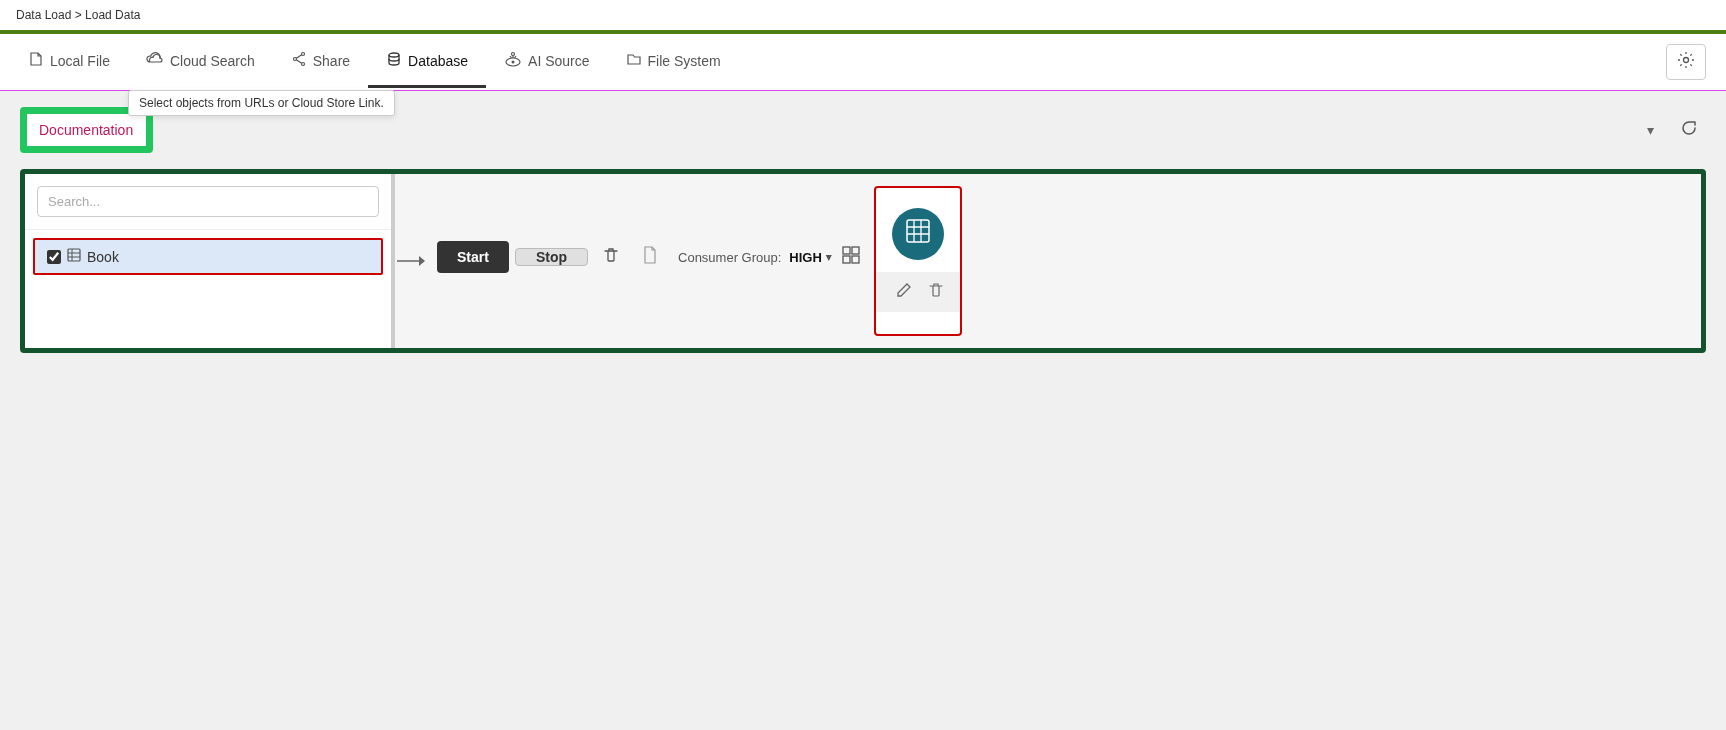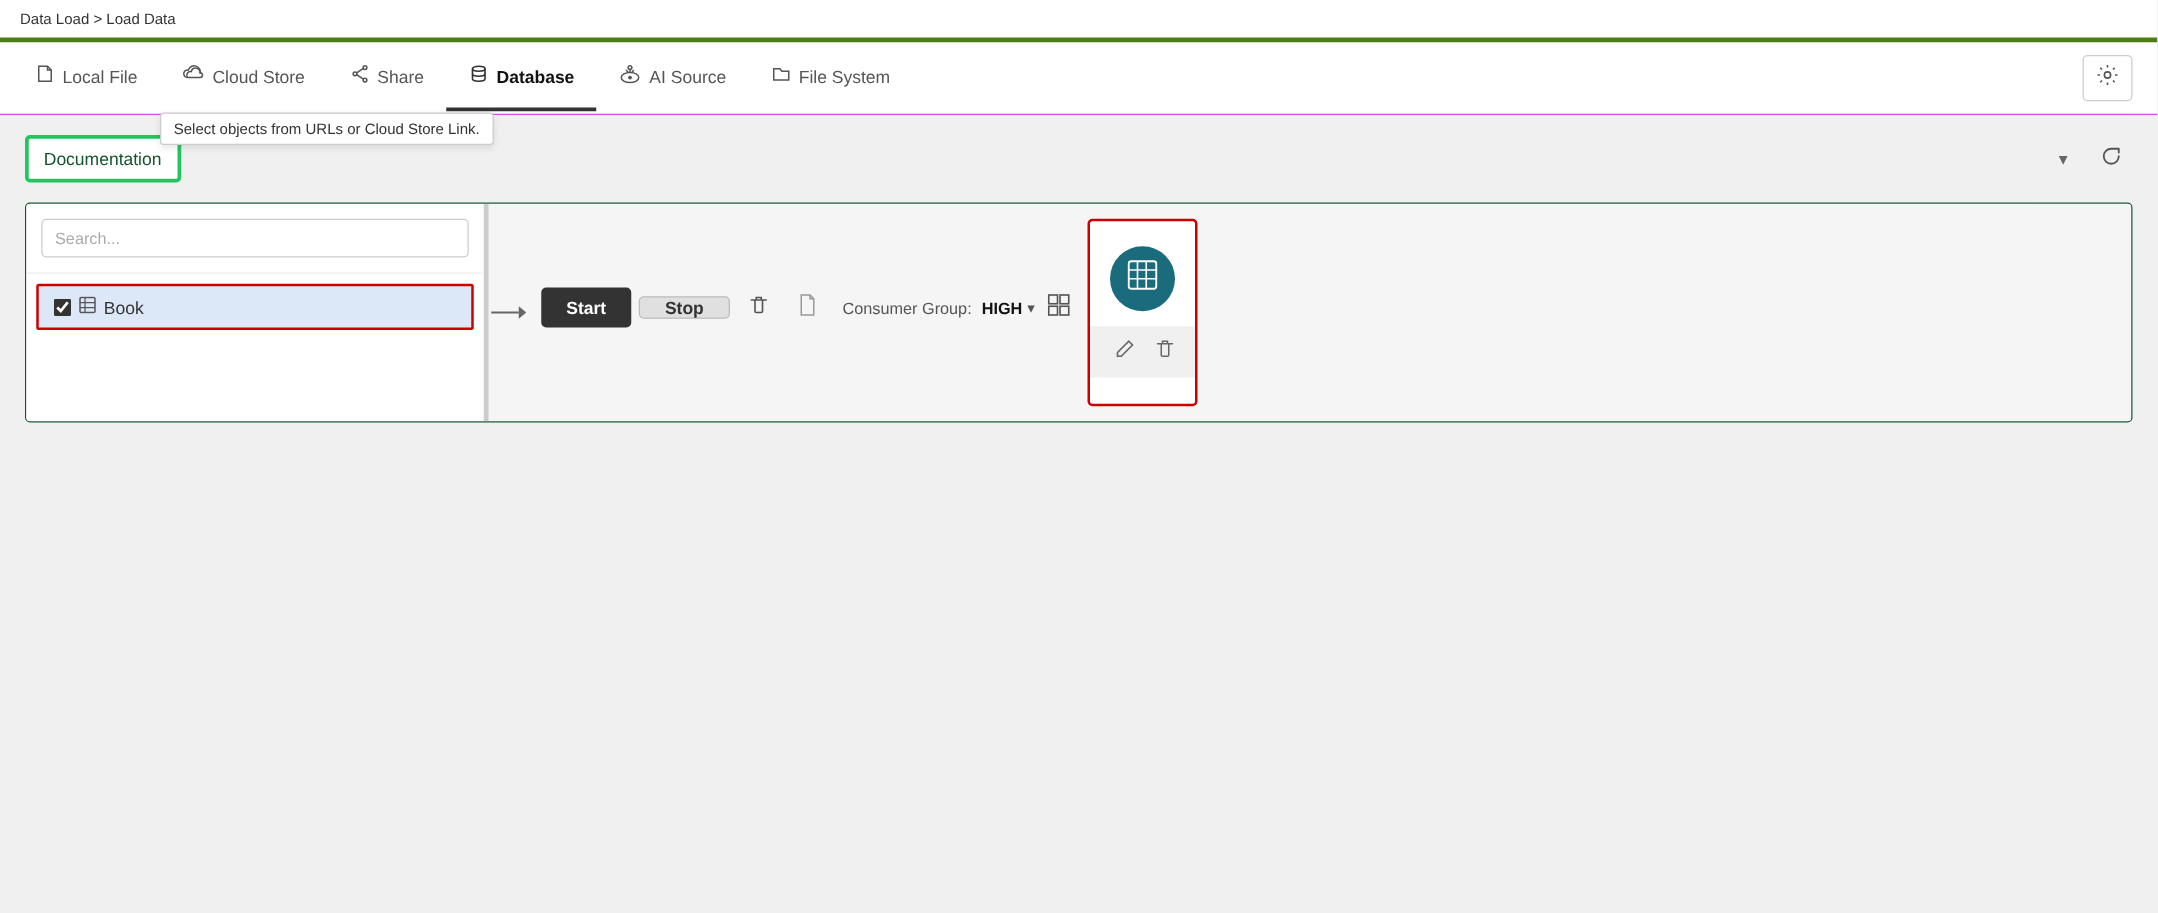--- a/index.html
+++ b/index.html
@@ -28,21 +28,21 @@
       gap: 6px;
       padding: 14px 18px;
       cursor: pointer;
       border-bottom: 3px solid transparent;
       font-size: 14px;
       color: #555;
       white-space: nowrap;
     }
     .tab-item.active {
       border-bottom: 3px solid #333;
-      font-weight: 700;
+      font-weight: 400;
       color: #111;
     }
     .tab-icon { font-size: 16px; }
     .tabs-right {
       margin-left: auto;
       padding: 10px;
     }
     .settings-btn {
       background: none;
       border: 1px solid #ccc;
@@ -83,28 +83,28 @@
 
     .db-selector-row {
       display: flex;
       align-items: center;
       gap: 8px;
       margin-bottom: 16px;
     }
     .db-selector {
       flex: 1;
       background: #fff;
-      border: 3px solid #22c55e;
+      border: 7px solid #22c55e;
       border-radius: 4px;
       padding: 8px 12px;
       font-size: 14px;
       appearance: none;
       -webkit-appearance: none;
       cursor: pointer;
-      color: #14532d;
+      color: #be185d;
     }
     .db-selector-wrapper {
       flex: 1;
       position: relative;
     }
     .db-selector-wrapper::after {
       content: '▾';
       position: absolute;
       right: 10px;
       top: 50%;
@@ -118,21 +118,21 @@
       cursor: pointer;
       font-size: 18px;
       color: #555;
       padding: 4px 8px;
     }
 
     .main-panel {
       display: flex;
       gap: 0;
       background: #fff;
-      border: 1px solid #14532d;
+      border: 5px solid #14532d;
       border-radius: 4px;
       overflow: hidden;
     }
 
     .left-panel {
       width: 370px;
       border-right: 4px solid #ccc;
       background: #fff;
       flex-shrink: 0;
     }
@@ -324,21 +324,21 @@
     </span>
     <span>Local File</span>
   </div>
   <div class="tab-item">
     <span class="tab-icon">
       <svg width="18" height="14" viewBox="0 0 18 14" fill="none" xmlns="http://www.w3.org/2000/svg">
           <path d="M14 10H4a3 3 0 1 1 .67-5.92A4 4 0 1 1 14 7" stroke="#555" stroke-width="1.2" fill="none"></path>
           <path d="M14 10a2 2 0 0 0 0-4 3.5 3.5 0 0 0-6.93-.7A3 3 0 0 0 4 10" stroke="#555" stroke-width="1.2" fill="none"></path>
         </svg>
     </span>
-    <span>Cloud Store</span>
+    <span>Cloud Search</span>
   </div>
   <div class="tab-item">
     <span class="tab-icon">
       <svg width="16" height="16" viewBox="0 0 16 16" fill="none">
           <circle cx="12" cy="3" r="1.5" stroke="#555" stroke-width="1.2"></circle>
           <circle cx="12" cy="13" r="1.5" stroke="#555" stroke-width="1.2"></circle>
           <circle cx="4" cy="8" r="1.5" stroke="#555" stroke-width="1.2"></circle>
           <line x1="5.3" y1="7.3" x2="10.7" y2="3.7" stroke="#555" stroke-width="1.2"></line>
           <line x1="5.3" y1="8.7" x2="10.7" y2="12.3" stroke="#555" stroke-width="1.2"></line>
         </svg>

